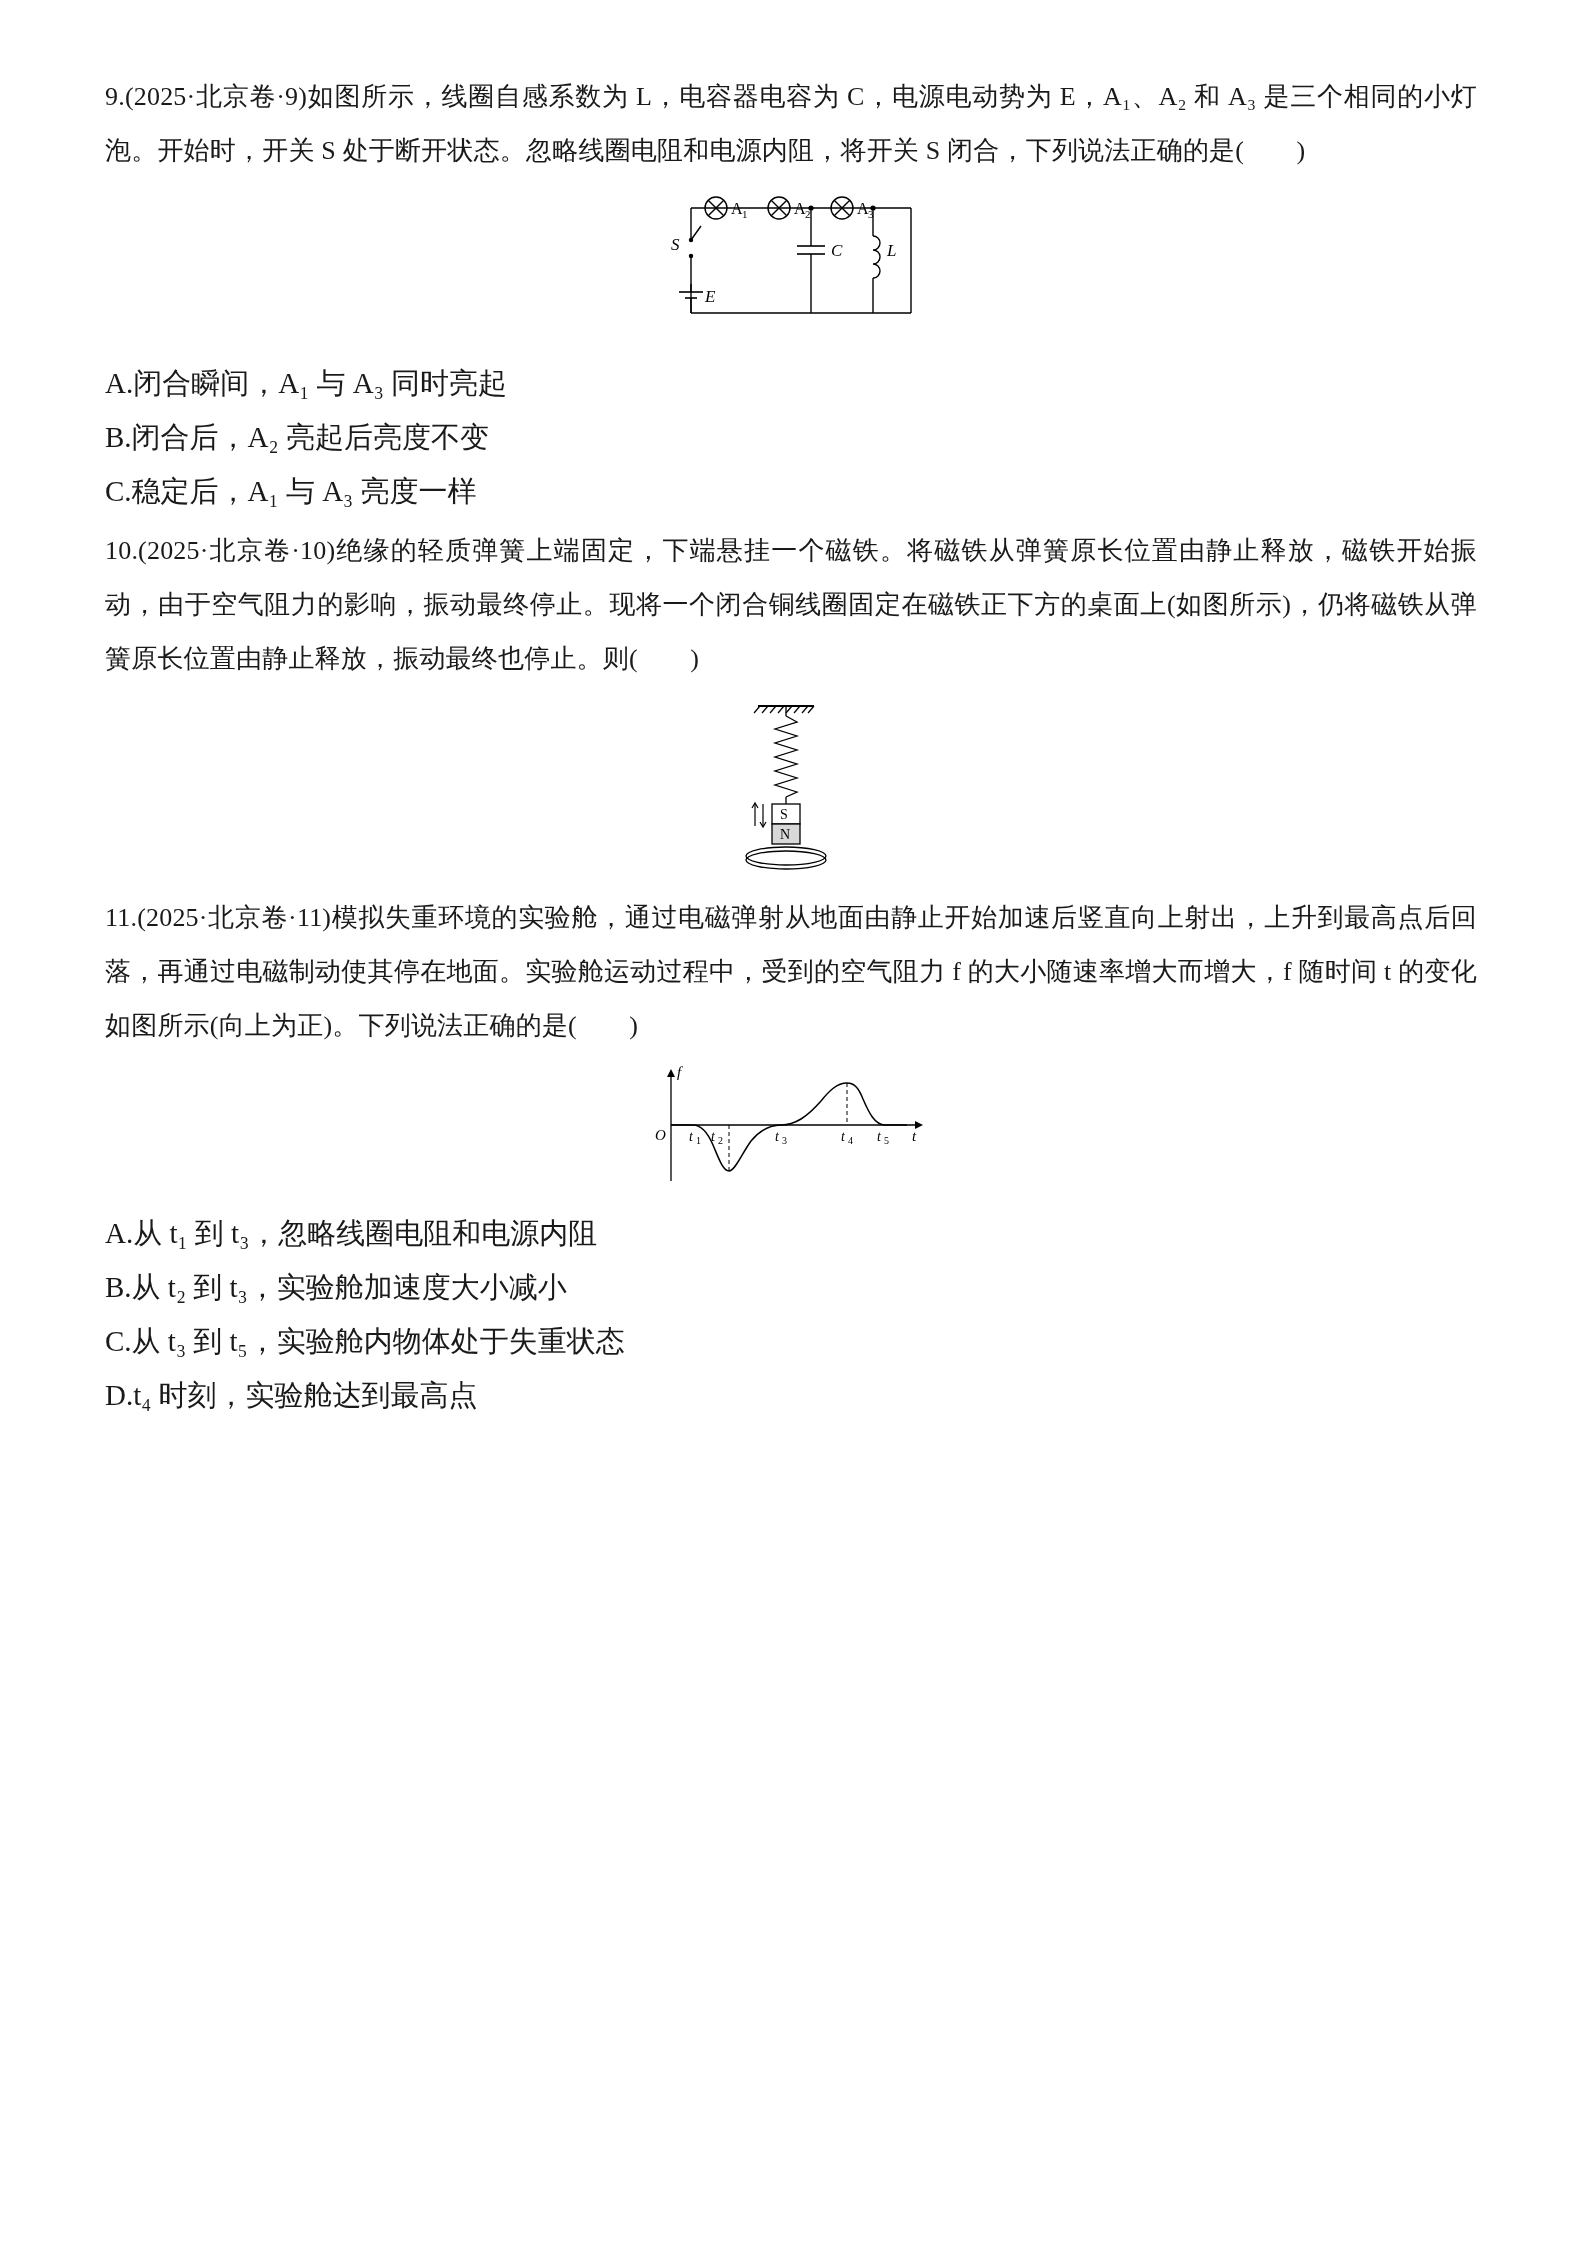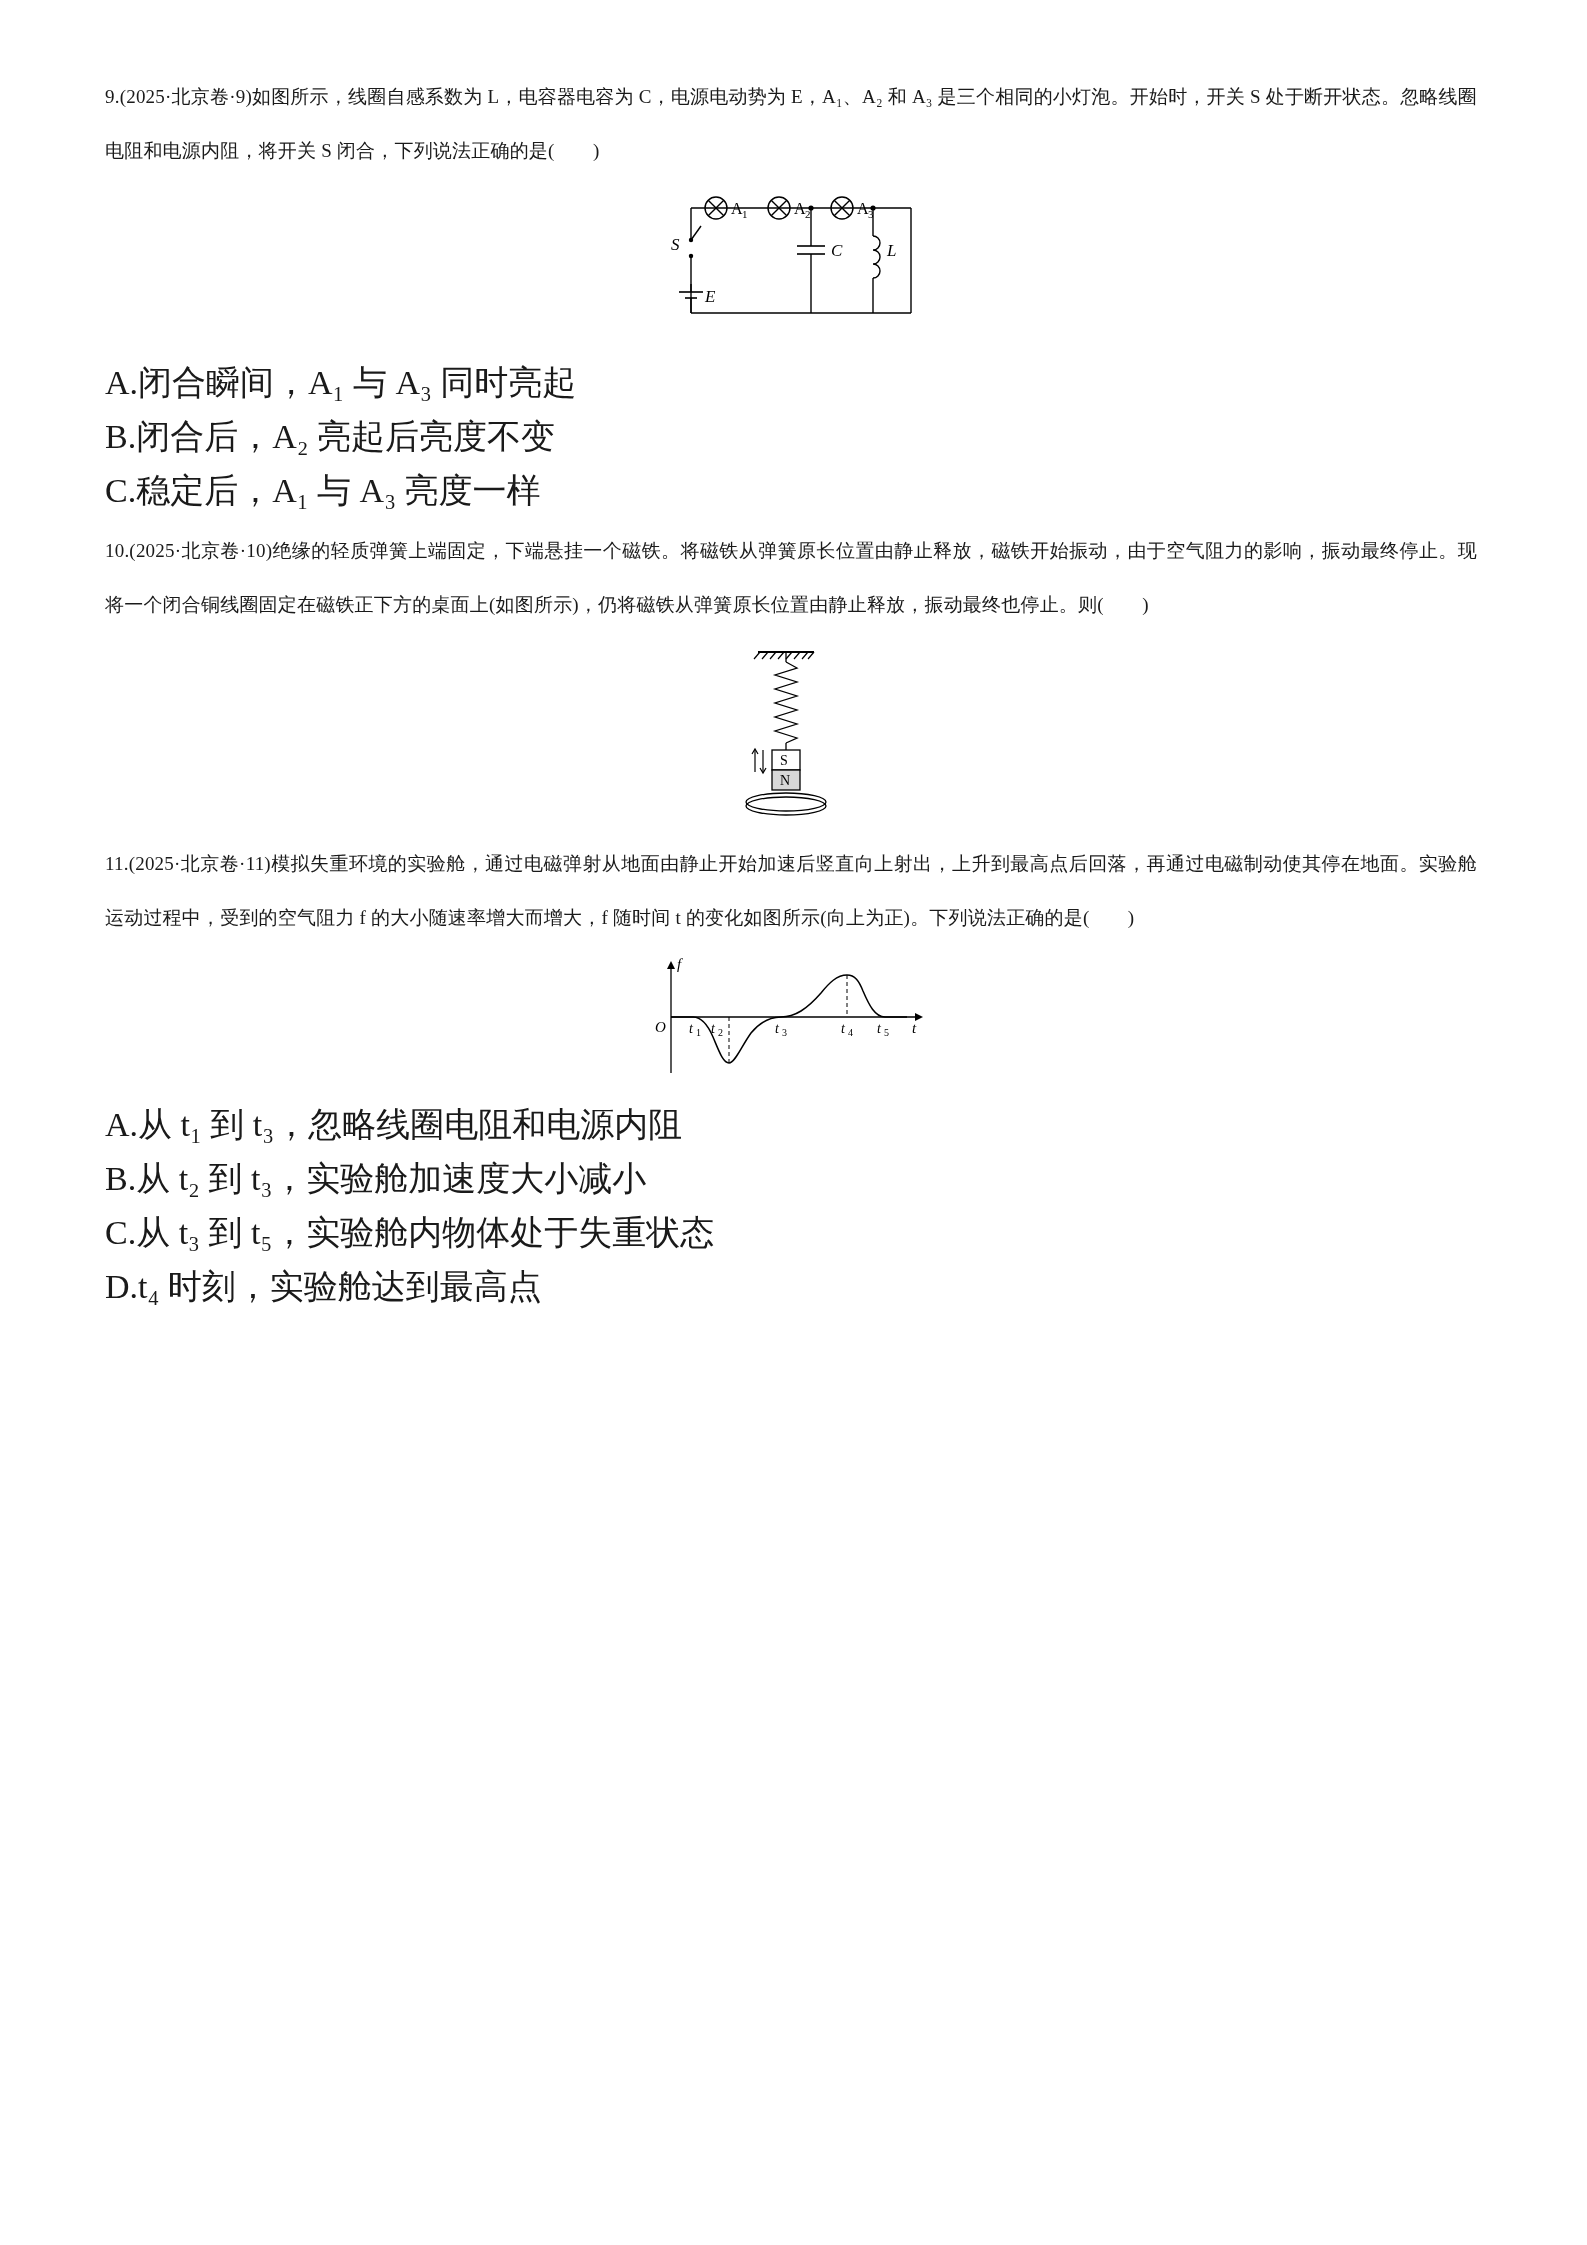--- a/index.html
+++ b/index.html
@@ -11,28 +11,28 @@
   }
   .page {
     position: relative;
     width: 1587px;
     min-height: 2245px;
     padding: 70px 110px 40px 105px;
     box-sizing: border-box;
   }
   .qblock { margin-bottom: 6px; }
   .qtext {
-    font-size: 19px;
+    font-size: 26px;
     line-height: 54px;
     text-align: justify;
     text-justify: inter-ideograph;
     letter-spacing: 0.2px;
   }
   .opt {
-    font-size: 34px;
+    font-size: 29px;
     line-height: 54px;
   }
   .opts { margin-top: 4px; }
   .figwrap { display: flex; justify-content: center; }
   .fig { margin: 10px 0 14px 0; }
   .fig-circuit { margin-left: 40px; }
   .fig-spring { margin-left: 10px; }
   .fig-graph { margin-left: 0px; }
   svg { display: block; }
   .q12 { margin-top: 2px; }

